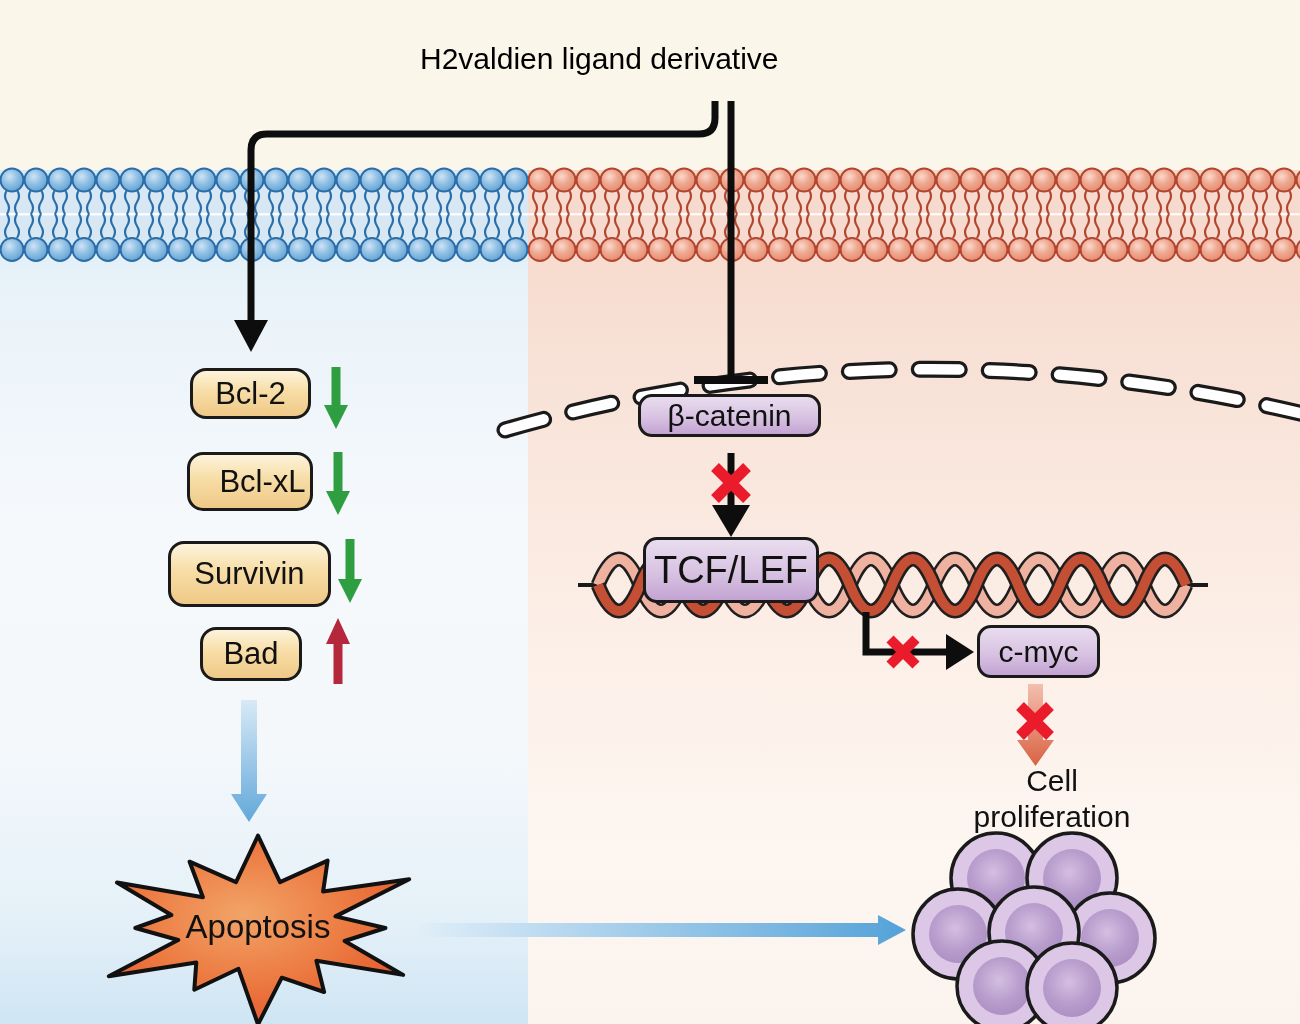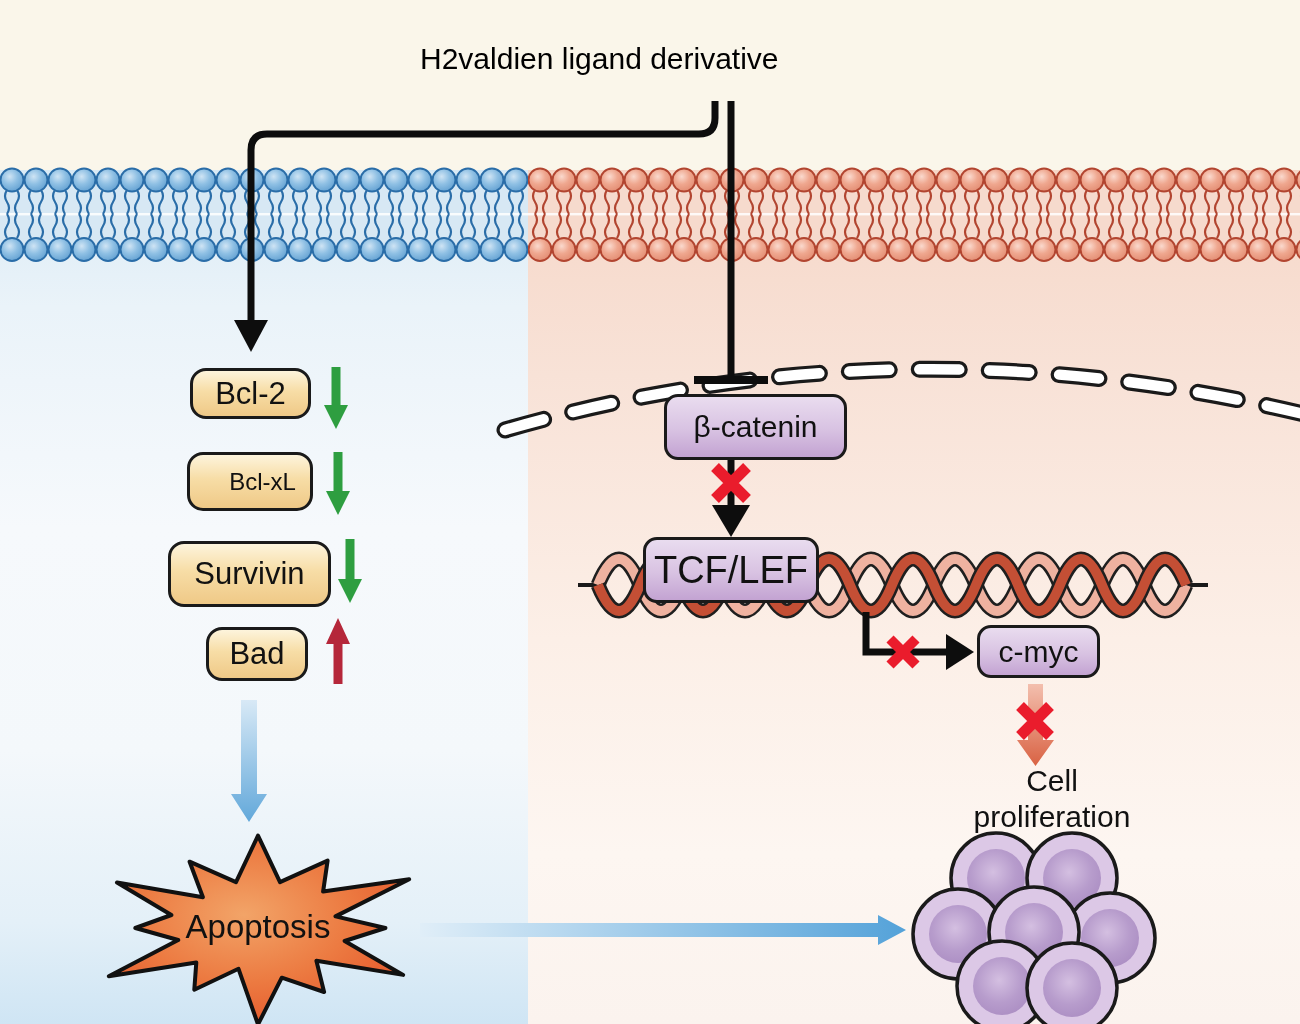--- a/index.html
+++ b/index.html
@@ -13,24 +13,24 @@
   #region-right{left:528px;width:772px;
     background:linear-gradient(180deg,#f6d7c8 0%,#f8e2d7 24%,#fcefe7 55%,#fdf6f1 80%,#fbf3ee 100%);}
   svg#art{position:absolute;left:0;top:0;z-index:2;}
   .label{position:absolute;z-index:3;display:flex;align-items:center;justify-content:center;
     color:#111;text-align:center;}
   .box{border:3px solid #1a1a1a;box-sizing:border-box;}
   .tan{border-radius:16px;background:linear-gradient(180deg,#fdf4dc 0%,#f7dda6 45%,#efc987 100%);}
   .purple{border-radius:14px;background:linear-gradient(180deg,#e9dcef 0%,#d8c2e2 55%,#c3a3d2 100%);}
   #title{left:420px;top:42px;width:600px;font-size:30px;z-index:3;position:absolute;text-align:left;}
   #lbl-bcl2{left:190px;top:368px;width:121px;height:51px;font-size:31px;}
-  #lbl-bclxl{left:187px;top:452px;width:126px;height:59px;font-size:24px;padding-left:25px;}
+  #lbl-bclxl{left:187px;top:452px;width:126px;height:59px;font-size:31px;padding-left:25px;}
   #lbl-survivin{left:168px;top:541px;width:163px;height:66px;font-size:31px;}
-  #lbl-bad{left:200px;top:627px;width:102px;height:54px;font-size:31px;margin-left:6px;}
-  #lbl-bcat{left:664px;top:394px;width:183px;height:66px;font-size:30px;}
+  #lbl-bad{left:200px;top:627px;width:102px;height:54px;font-size:31px;}
+  #lbl-bcat{left:638px;top:394px;width:183px;height:43px;font-size:30px;}
   #lbl-tcf{left:643px;top:537px;width:176px;height:66px;font-size:38px;}
   #lbl-cmyc{left:977px;top:625px;width:123px;height:53px;font-size:30px;}
   #lbl-apoptosis{left:150px;top:905px;width:216px;height:44px;font-size:33px;}
   #lbl-prolif{left:950px;top:763px;width:204px;font-size:30px;line-height:1.2;}
 </style>
 </head>
 <body>
 
 <div id="canvas">
 

